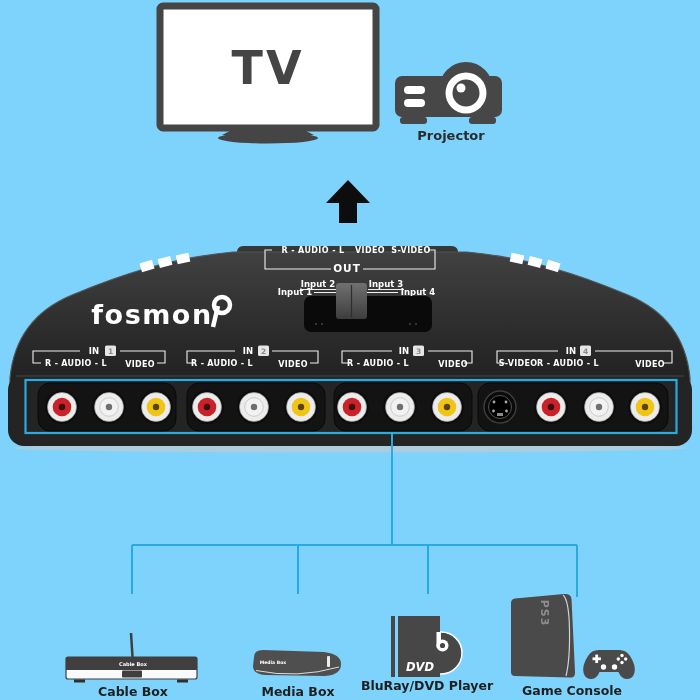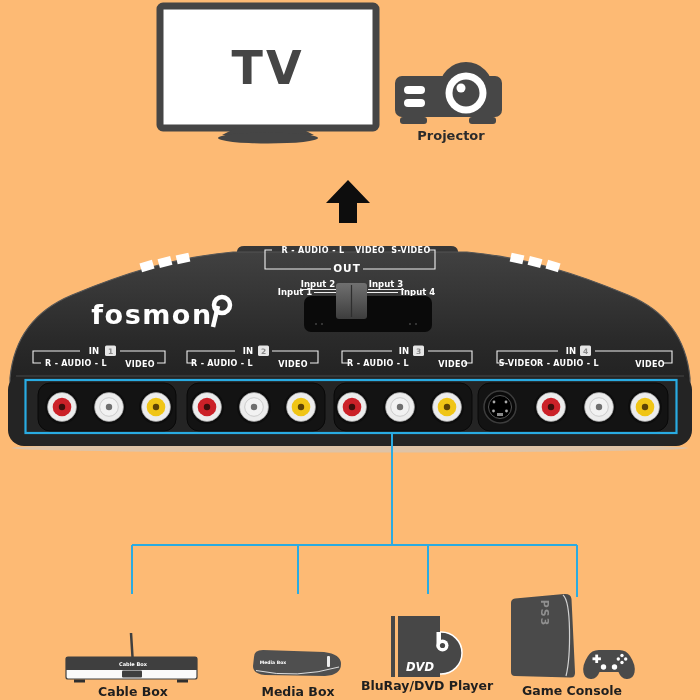--- a/index.html
+++ b/index.html
@@ -1,16 +1,16 @@
 <!DOCTYPE html>
 <html><head>
 <meta charset="utf-8">
 <style>
   html,body{margin:0;padding:0;background:#ffffff;}
-  .stage{width:700px;height:700px;position:relative;background:#fdba74;overflow:hidden;}
+  .stage{width:700px;height:700px;position:relative;background:#7dd3fc;overflow:hidden;}
   svg text{font-family:"DejaVu Sans","Liberation Sans",sans-serif;text-anchor:middle;}
   .lblw{fill:#ffffff;font-weight:bold;}
   .lbld{fill:#1f1f1f;font-weight:bold;}
   .wline{stroke:#f0f0f0;stroke-width:1.1;fill:none;}
   .brand{fill:#ffffff;font-weight:bold;text-transform:lowercase;letter-spacing:1.5px;}
 </style>
 </head>
 <body>
 
 <div class="stage">

